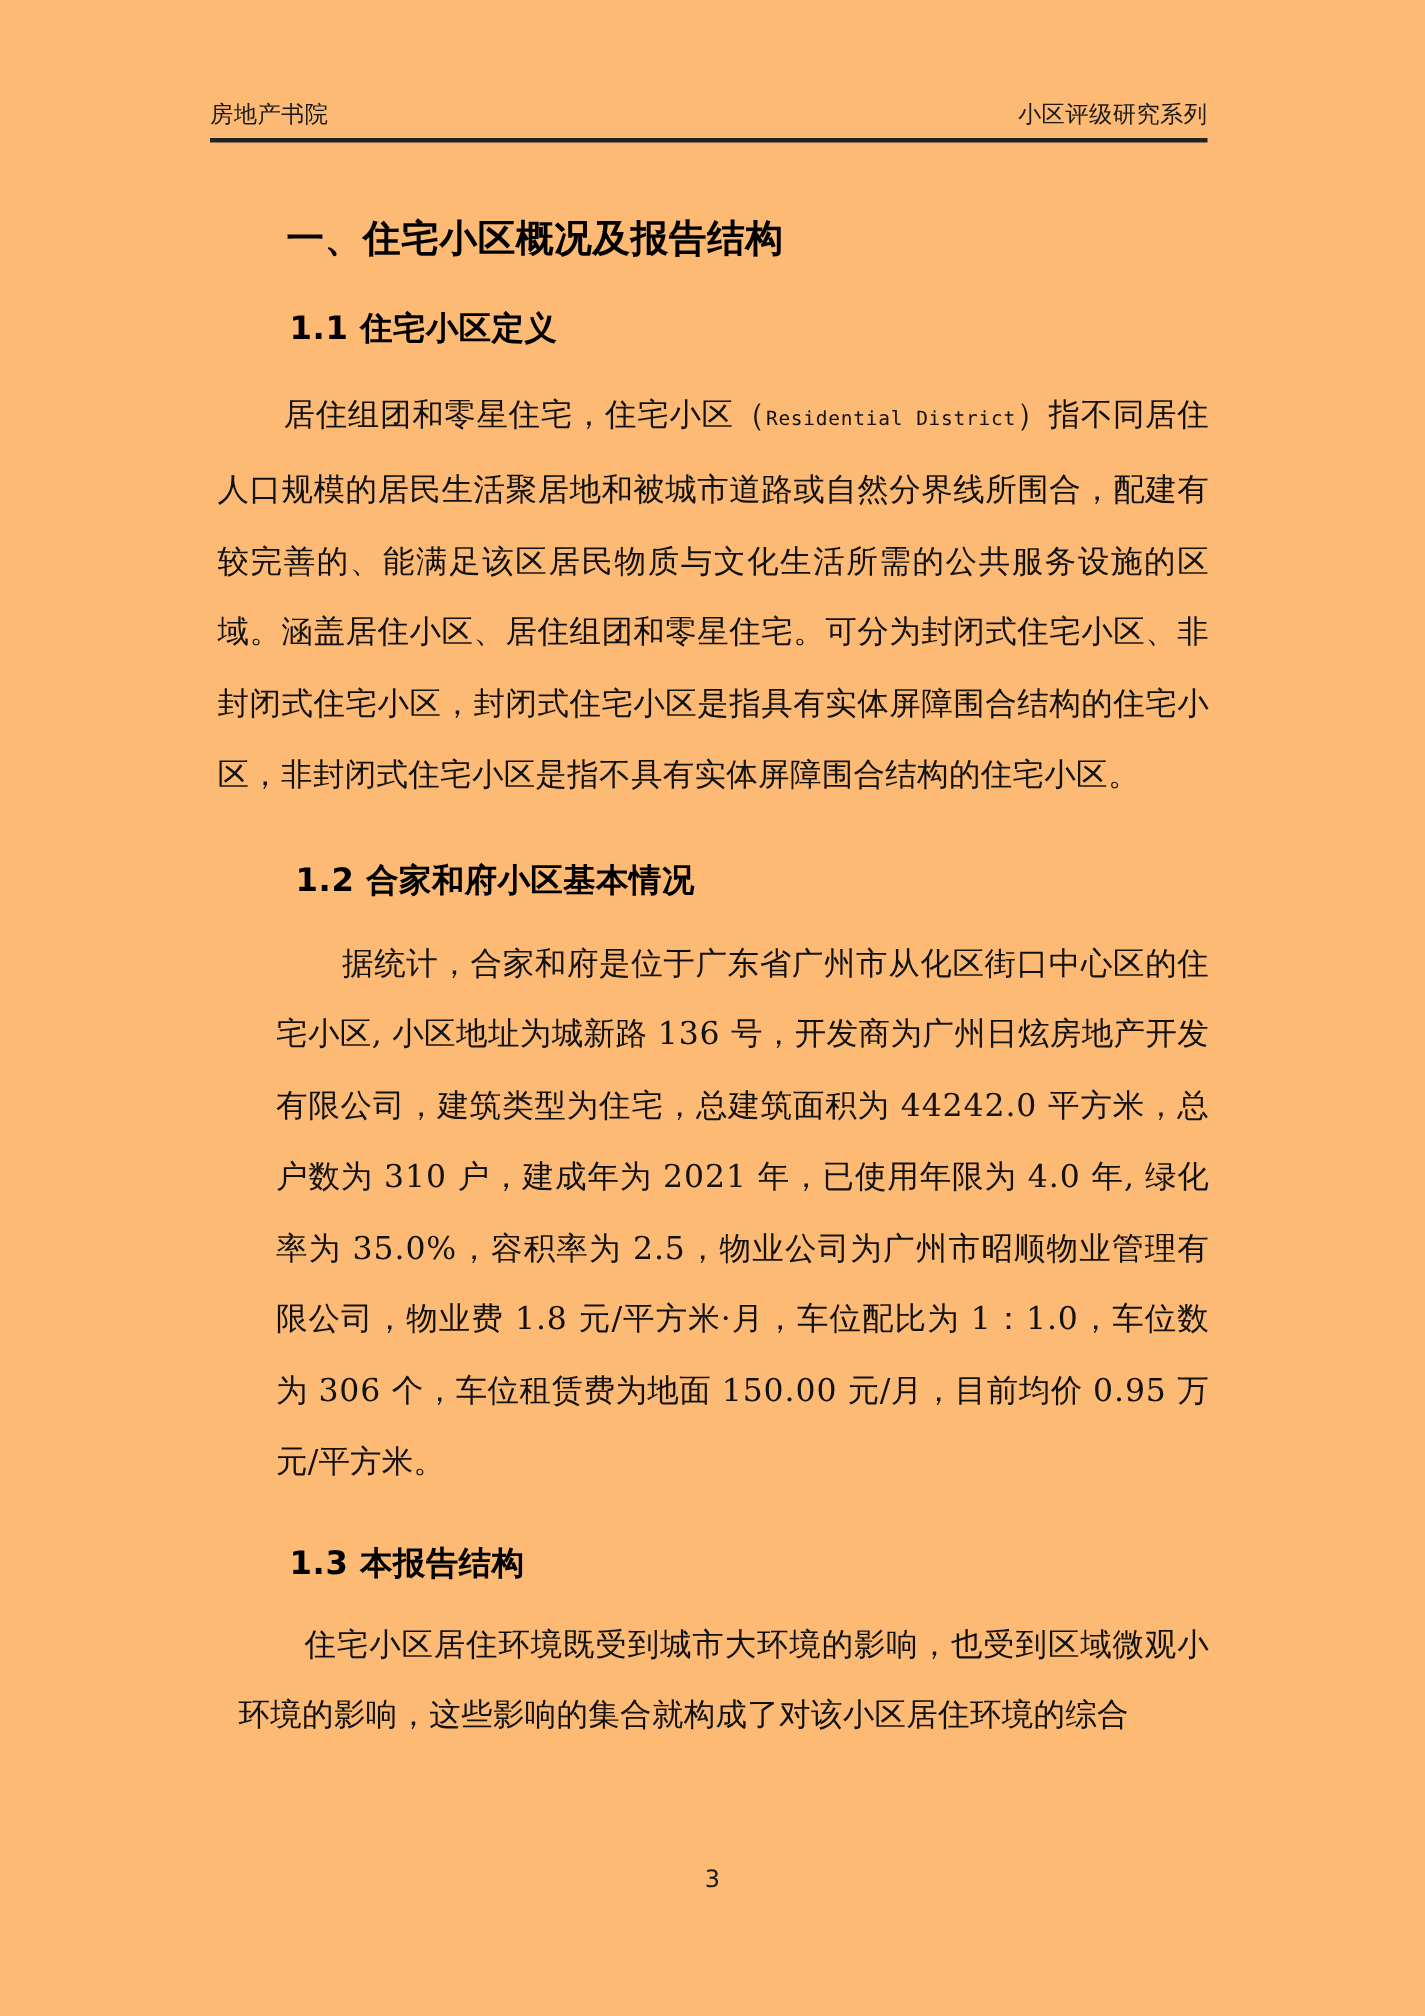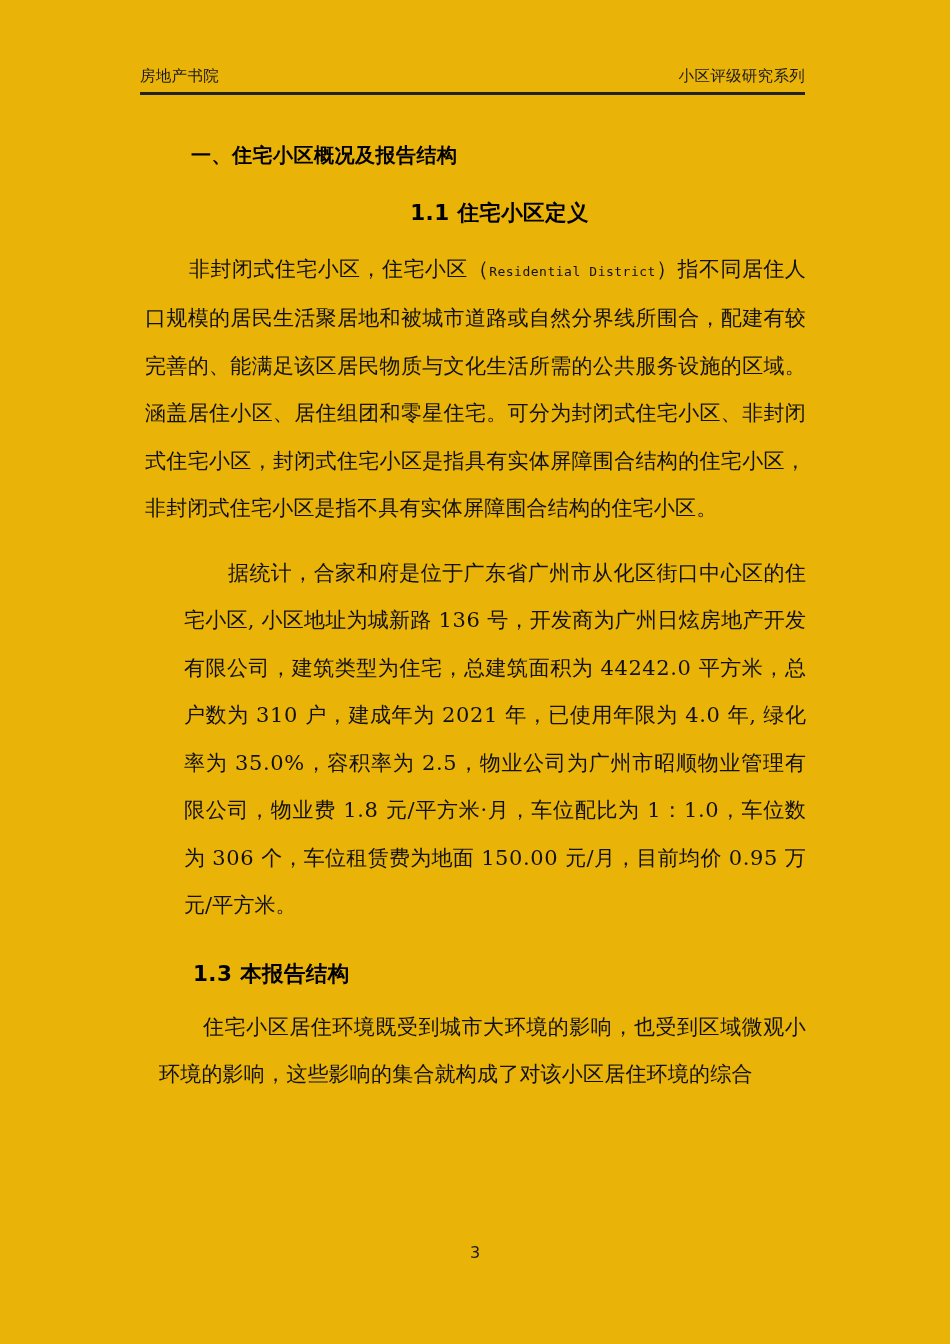--- a/index.html
+++ b/index.html
@@ -4,21 +4,21 @@
 <style>
   html, body {
     margin: 0;
     padding: 0;
     background: #ffffff;
   }
   .page {
     position: relative;
     width: 950px;
     height: 1344px;
-    background: #eab308;
+    background: #fdba74;
     box-sizing: border-box;
     font-family: "DejaVu Serif", "Liberation Serif", serif;
     color: #111111;
     overflow: hidden;
   }
 
   
   .header {
     position: absolute;
     left: 140px;
@@ -48,40 +48,40 @@
   .body-col {
     position: absolute;
     left: 145px;
     top: 128px;
     width: 661px;
   }
 
   h1.sec-title {
     font-family: "DejaVu Sans", "Liberation Sans", sans-serif;
     font-weight: bold;
-    font-size: 20px;
+    font-size: 25px;
     line-height: 1.35;
     margin: 0 0 0 0;
     padding: 14px 0 0 0;
     text-indent: 46px;
     letter-spacing: 0.5px;
     color: #000000;
   }
 
   h2.sub-title {
     font-family: "DejaVu Sans", "Liberation Sans", sans-serif;
     font-weight: bold;
     font-size: 21.5px;
     line-height: 1.3;
     margin: 0;
     padding: 0;
     letter-spacing: 0.4px;
     color: #000000;
   }
-  h2.sub-1-1 { padding-top: 30px; text-indent: 48px; text-align: center; }
+  h2.sub-1-1 { padding-top: 30px; text-indent: 48px; }
   h2.sub-1-2 { padding-top: 33px; text-indent: 52px; }
   h2.sub-1-3 { padding-top: 30px; text-indent: 48px; }
 
   p.para {
     font-family: "DejaVu Serif", "Liberation Serif", serif;
     font-size: 21px;
     line-height: 47.5px;
     margin: 0;
     padding: 0;
     text-align: justify;
@@ -127,22 +127,23 @@
     <span class="header-right">小区评级研究系列</span>
   </div>
   <div class="header-rule"></div>
 
   <div class="body-col">
 
     <h1 class="sec-title">一、住宅小区概况及报告结构</h1>
 
     <h2 class="sub-title sub-1-1">1.1  住宅小区定义</h2>
 
-    <p class="para para-def"><span>非封闭式住宅小区，住宅小区（</span><span class="latin">Residential District</span><span>）指不同居住人口规模的居民生活聚居地和被城市道路或自然分界线所围合，配建有较完善的、能满足该区居民物质与文化生活所需的公共服务设施的区域。涵盖居住小区、居住组团和零星住宅。可分为封闭式住宅小区、非封闭式住宅小区，封闭式住宅小区是指具有实体屏障围合结构的住宅小区，非封闭式住宅小区是指不具有实体屏障围合结构的住宅小区。</span></p>
+    <p class="para para-def"><span>居住组团和零星住宅，住宅小区（</span><span class="latin">Residential District</span><span>）指不同居住人口规模的居民生活聚居地和被城市道路或自然分界线所围合，配建有较完善的、能满足该区居民物质与文化生活所需的公共服务设施的区域。涵盖居住小区、居住组团和零星住宅。可分为封闭式住宅小区、非封闭式住宅小区，封闭式住宅小区是指具有实体屏障围合结构的住宅小区，非封闭式住宅小区是指不具有实体屏障围合结构的住宅小区。</span></p>
 
+    <h2 class="sub-title sub-1-2">1.2  合家和府小区基本情况</h2>
 
     <p class="para para-basic"><span>据统计，合家和府是位于广东省广州市从化区街口中心区的住宅小区</span><span>, 小区地址为城新路 </span><span class="num">136</span><span> 号，开发商为广州日炫房地产开发有限公司，建筑类型为住宅，总建筑面积为 </span><span class="num">44242.0</span><span> 平方米，总户数为 </span><span class="num">310</span><span> 户，建成年为 </span><span class="num">2021</span><span> 年，已使用年限为 </span><span class="num">4.0</span><span> 年, 绿化率为 </span><span class="num">35.0%</span><span>，容积率为 </span><span class="num">2.5</span><span>，物业公司为广州市昭顺物业管理有限公司，物业费 </span><span class="num">1.8</span><span> 元/平方米·月，车位配比为 </span><span class="num">1：1.0</span><span>，车位数为 </span><span class="num">306</span><span> 个，车位租赁费为地面 </span><span class="num">150.00</span><span> 元/月，目前均价 </span><span class="num">0.95</span><span> 万元/平方米。</span></p>
 
     <h2 class="sub-title sub-1-3">1.3  本报告结构</h2>
 
     <p class="para para-struct">住宅小区居住环境既受到城市大环境的影响，也受到区域微观小环境的影响，这些影响的集合就构成了对该小区居住环境的综合</p>
 
   </div>
 
   <div class="page-number">3</div>

